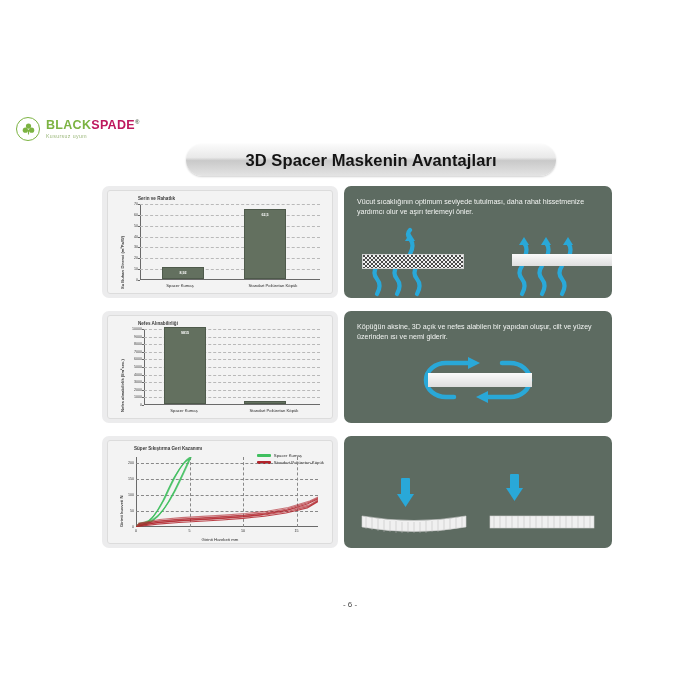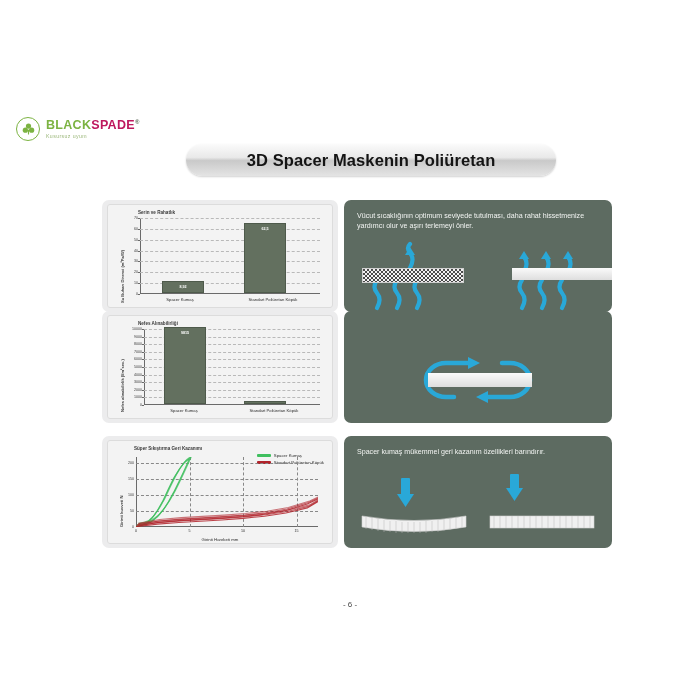--- a/index.html
+++ b/index.html
@@ -26,21 +26,21 @@
     position:absolute;left:186px;top:144px;width:370px;height:32px;
     border-radius:17px;
     background:linear-gradient(180deg,#fbfbfb 0%,#e9e9e9 42%,#c9c9c9 52%,#e4e4e4 100%);
     box-shadow:0 1px 2px rgba(0,0,0,.18);
     display:flex;align-items:center;justify-content:center;
   }
   .title-pill span{font-size:16.5px;font-weight:700;color:#141414;letter-spacing:.1px;}
 
   
   .row{position:absolute;left:102px;width:510px;height:112px;display:flex;gap:6px;}
-  .row1{top:200px;}
+  .row1{top:186px;}
   .row2{top:311px;}
   .row3{top:436px;}
 
   .chart-card{
     width:236px;height:112px;
     background:#ececed;border-radius:7px;
     position:relative;overflow:hidden;
   }
   .chart-inner{position:absolute;left:5px;top:4px;right:5px;bottom:4px;
     background:#f3f3f3;border:1px solid #dcdcdc;border-radius:3px;}
@@ -107,21 +107,21 @@
     </div>
     <div class="logo-text">
       <div class="logo-word">
         <span>BLACK</span><span class="dark">SPADE</span><span class="tm">®</span>
       </div>
       <div class="logo-tag">Kusursuz uyum</div>
     </div>
   </div>
 
   <div class="title-pill">
-    <span>3D Spacer Maskenin Poliüretan</span>
+    <span>3D Spacer Maskenin Avantajları</span>
   </div>
 
   <div class="row row1">
 
     <div class="chart-card">
       <div class="chart-inner">
         <div class="chart-title" style="left:30px;top:5px;">Serin ve Rahatlık</div>
         <div class="ytitle" style="left:12px;top:98px;">Su Buharı Direnci (m²Pa/W)</div>
 
         <div class="plot" id="plot1" style="left:32px;top:13px;width:180px;height:76px;">
@@ -239,20 +239,21 @@
             </div>
             <div class="bar" style="left: 100px; width: 40px; height: 1.368px;"></div>
           </div>
 
         <div class="cat" style="left:36px;top:92px;width:80px;">Spacer Kumaş</div>
         <div class="cat2" style="left:120px;top:92px;width:92px;">Standart Poliüretan Köpük</div>
       </div>
     </div>
 
     <div class="info-card">
+      <div class="info-text">Köpüğün aksine, 3D açık ve nefes alabilen bir yapıdan oluşur, cilt ve yüzey üzerinden ısı ve nemi giderir.</div>
       <div class="illus">
         <svg width="268" height="74" viewBox="0 0 268 74" aria-hidden="true">
           <g stroke="#29a8d8" stroke-width="4.5" fill="none" stroke-linecap="round">
             <path d="M128 14 h-26 a20 17 0 0 0 0 34 h8"></path>
             <path d="M140 48 h26 a20 17 0 0 0 0 -34 h-8"></path>
           </g>
           <g fill="#29a8d8">
             <path d="M124 8 l12 6 l-12 6 z"></path>
             <path d="M144 54 l-12 -6 l12 -6 z"></path>
           </g>
@@ -313,21 +314,20 @@
               <path d="M 183.2 43.04545454545455 L 172.4941176470588 49.40909090909091 L 151.08235294117645 54.5 L 129.6705882352941 57.68181818181818 L 108.25882352941177 59.90909090909091 L 86.84705882352941 61.5 L 65.43529411764706 62.772727272727266 L 44.023529411764706 64.04545454545455 L 22.61176470588235 65.63636363636364 L 1.2 68.18181818181819" fill="none" stroke="#b1232b" stroke-width="1.1" opacity="0.73"></path>
               <path d="M 184.4 41.54545454545455 L 173.69411764705882 47.90909090909091 L 152.28235294117647 53 L 130.87058823529412 56.18181818181818 L 109.45882352941177 58.40909090909091 L 88.04705882352941 60 L 66.63529411764706 61.272727272727266 L 45.2235294117647 62.54545454545455 L 23.81176470588235 64.13636363636364 L 2.4 66.68181818181819" fill="none" stroke="#b1232b" stroke-width="1.1" opacity="0.61"></path>
             </svg>
           </div>
 
         <div class="xtitle" style="left:0;top:96px;">Girinti Hareketi mm</div>
       </div>
     </div>
 
     <div class="info-card">
-      <div class="info-text">Spacer kumaş mükemmel geri kazanım özellikleri barındırır.</div>
       <div class="illus">
         <svg width="268" height="74" viewBox="0 0 268 74" aria-hidden="true">
           <g fill="#29a8d8">
             <rect x="57" y="4" width="9" height="18" rx="1"></rect>
             <path d="M53 20 h17 l-8.5 13 z"></path>
             <rect x="166" y="0" width="9" height="16" rx="1"></rect>
             <path d="M162 14 h17 l-8.5 13 z"></path>
           </g>
           <g>
             <path d="M18 42 q52 9 104 0 l0 11 q-52 9 -104 0 z" fill="#f0f0f0" stroke="#d2d2d2" stroke-width=".6"></path>

